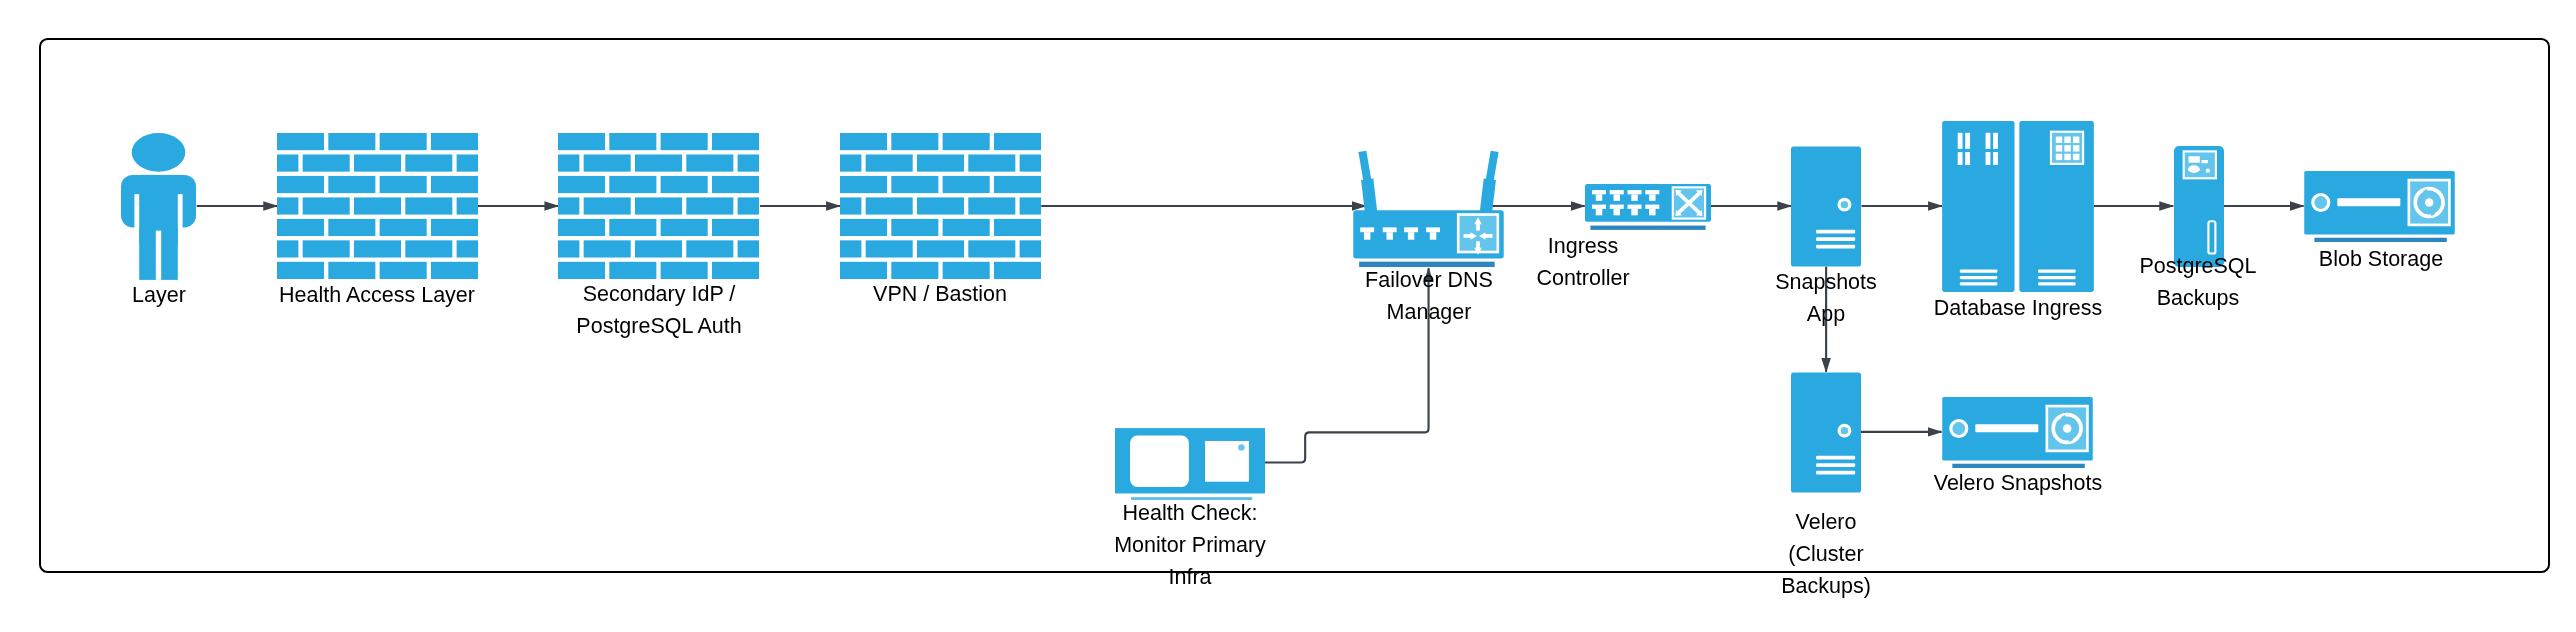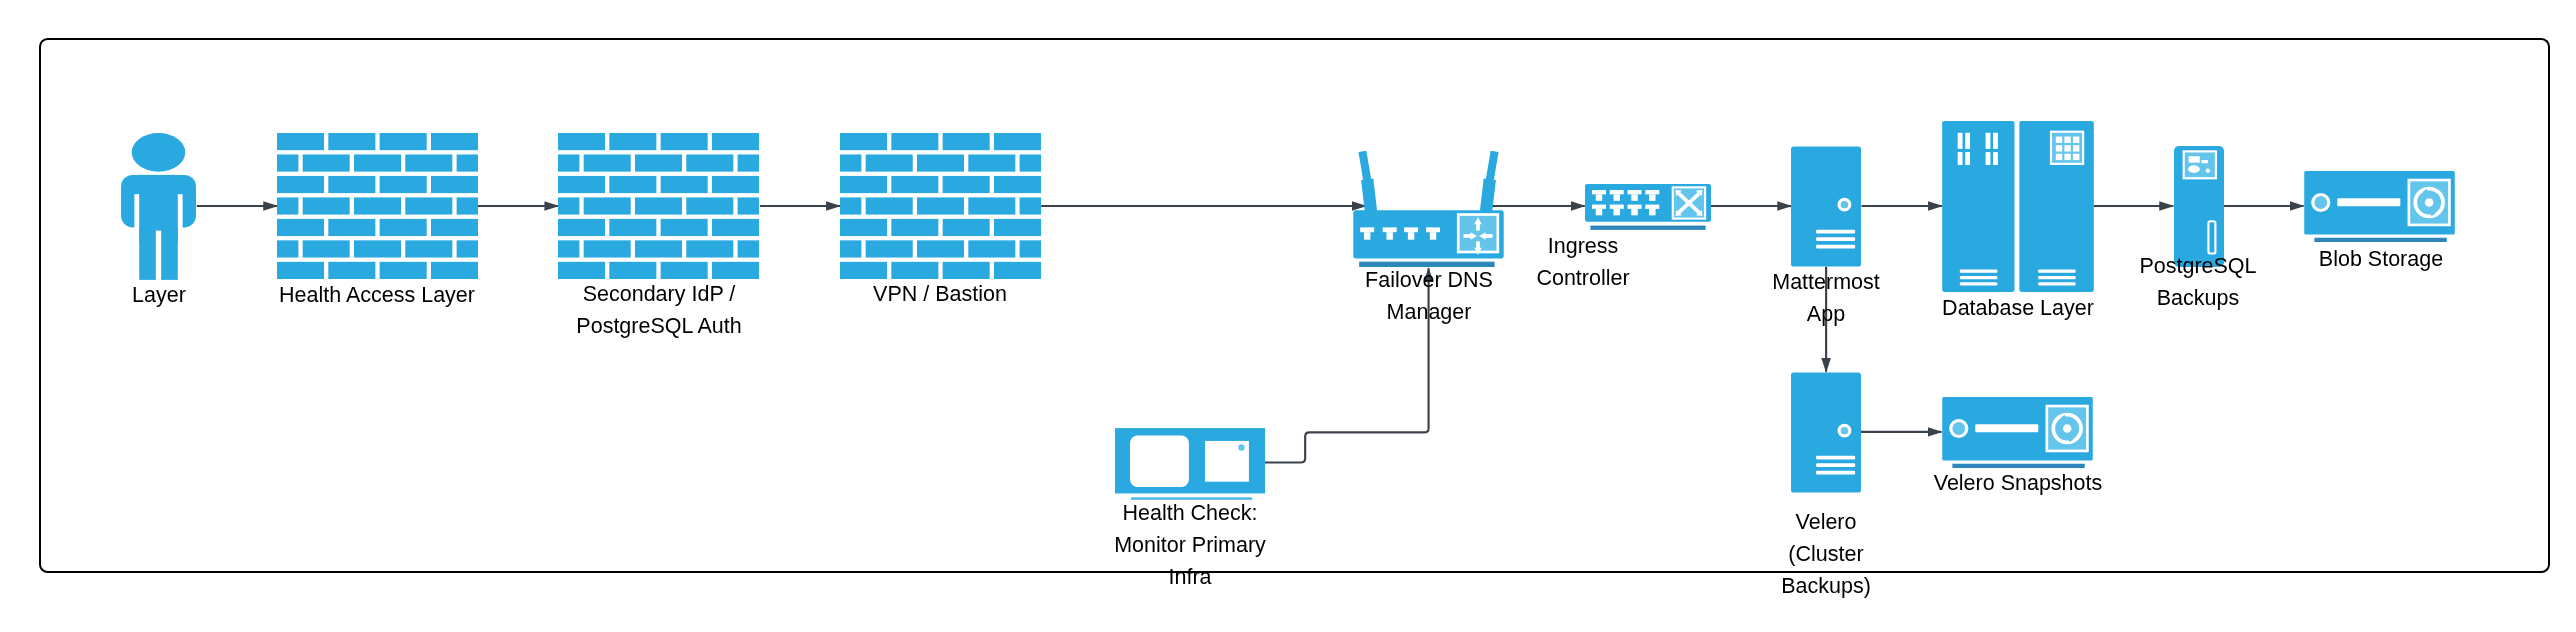--- a/index.html
+++ b/index.html
@@ -270,23 +270,23 @@
 
 <div class="label" style="left:159px;top:279px">Layer</div>
 <div class="label" style="left:377px;top:279px">Health Access Layer</div>
 <div class="label" style="left:659px;top:278px">Secondary IdP /
 PostgreSQL Auth</div>
 <div class="label" style="left:940px;top:278px">VPN / Bastion</div>
 <div class="label" style="left:1429px;top:264px">Failover DNS
 Manager</div>
 <div class="label" style="left:1583px;top:230px">Ingress
 Controller</div>
-<div class="label" style="left:1826px;top:266px">Mattermost
+<div class="label" style="left:1826px;top:266px">Snapshots
 App</div>
-<div class="label" style="left:2018px;top:292px">Database Layer</div>
+<div class="label" style="left:2018px;top:292px">Database Ingress</div>
 <div class="label" style="left:2198px;top:250px">PostgreSQL
 Backups</div>
 <div class="label" style="left:2381px;top:243px">Blob Storage</div>
 <div class="label" style="left:1190px;top:497px">Health Check:
 Monitor Primary
 Infra</div>
 <div class="label" style="left:1826px;top:506px">Velero
 (Cluster
 Backups)</div>
 <div class="label" style="left:2018px;top:467px">Velero Snapshots</div>

